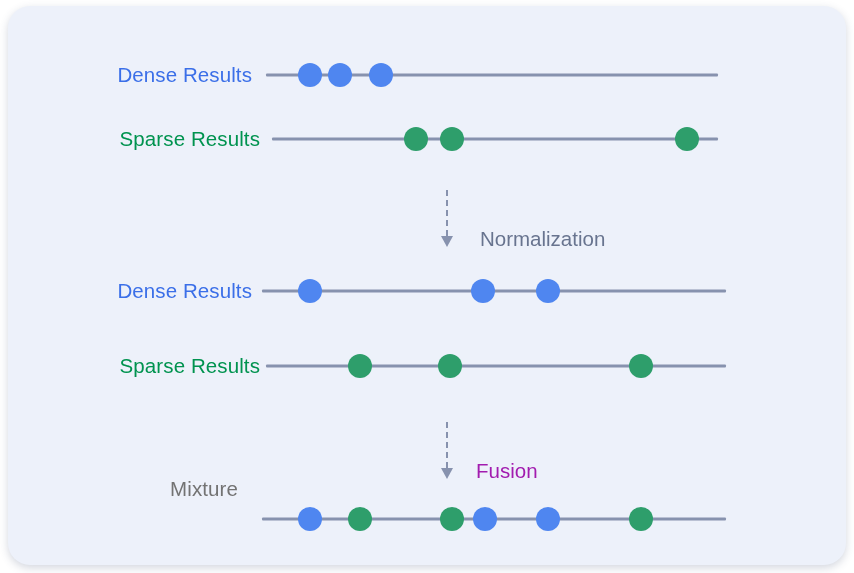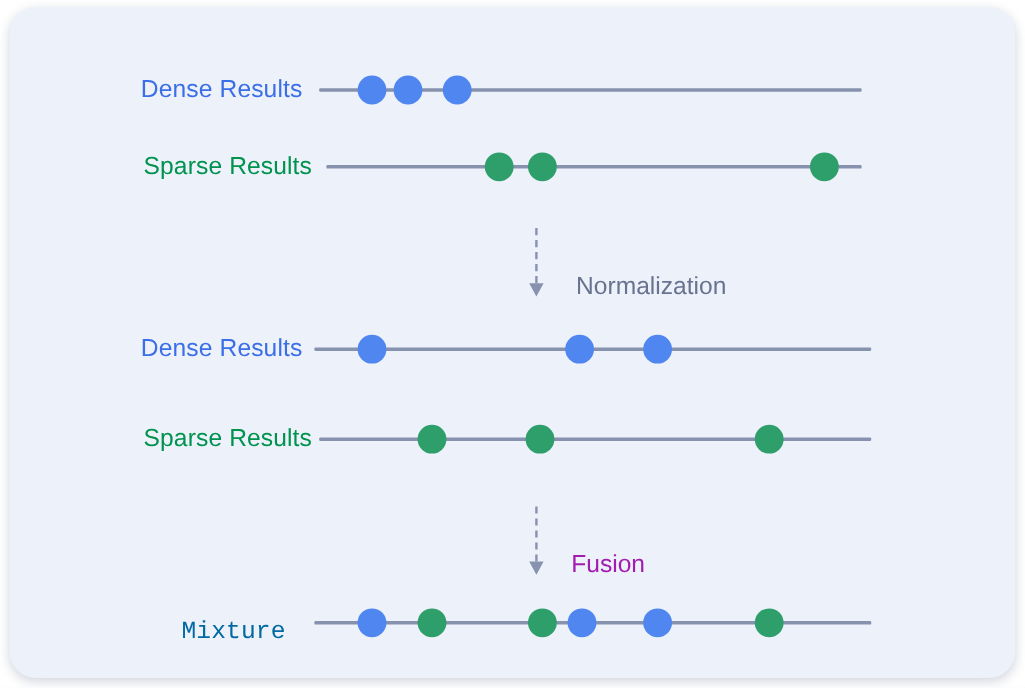--- a/index.html
+++ b/index.html
@@ -122,21 +122,21 @@
         <div class="dot dot-blue" style="left: 548px; top: 291px; background: rgb(79, 134, 240);"></div>
       </div>
       <div class="row">
         <div class="row-label label-sparse" style="top: 366px; right: 606px; color: rgb(0, 147, 79);">Sparse Results</div>
         <div class="axis-line" style="top: 366px; left: 266px; width: 460px; background: rgb(135, 146, 174);"></div>
         <div class="dot dot-green" style="left: 360px; top: 366px; background: rgb(46, 158, 107);"></div>
         <div class="dot dot-green" style="left: 450px; top: 366px; background: rgb(46, 158, 107);"></div>
         <div class="dot dot-green" style="left: 641px; top: 366px; background: rgb(46, 158, 107);"></div>
       </div>
       <div class="row">
-        <div class="row-label label-mix" style="top: 527px; right: 628px; color: #0369a1; font-family: Liberation Mono, monospace;">Mixture</div>
+        <div class="row-label label-mix" style="top: 489px; right: 628px; color: #737373;">Mixture</div>
         <div class="axis-line" style="top: 519px; left: 262px; width: 464px; background: rgb(135, 146, 174);"></div>
         <div class="dot dot-blue" style="left: 310px; top: 519px; background: rgb(79, 134, 240);"></div>
         <div class="dot dot-green" style="left: 360px; top: 519px; background: rgb(46, 158, 107);"></div>
         <div class="dot dot-green" style="left: 452px; top: 519px; background: rgb(46, 158, 107);"></div>
         <div class="dot dot-blue" style="left: 485px; top: 519px; background: rgb(79, 134, 240);"></div>
         <div class="dot dot-blue" style="left: 548px; top: 519px; background: rgb(79, 134, 240);"></div>
         <div class="dot dot-green" style="left: 641px; top: 519px; background: rgb(46, 158, 107);"></div>
       </div>
       <div class="arrow-group" style="left: 446px; top: 190px;">
         <div class="arrow-shaft" style="height: 46px; border-left-color: rgb(135, 146, 174);"></div>

